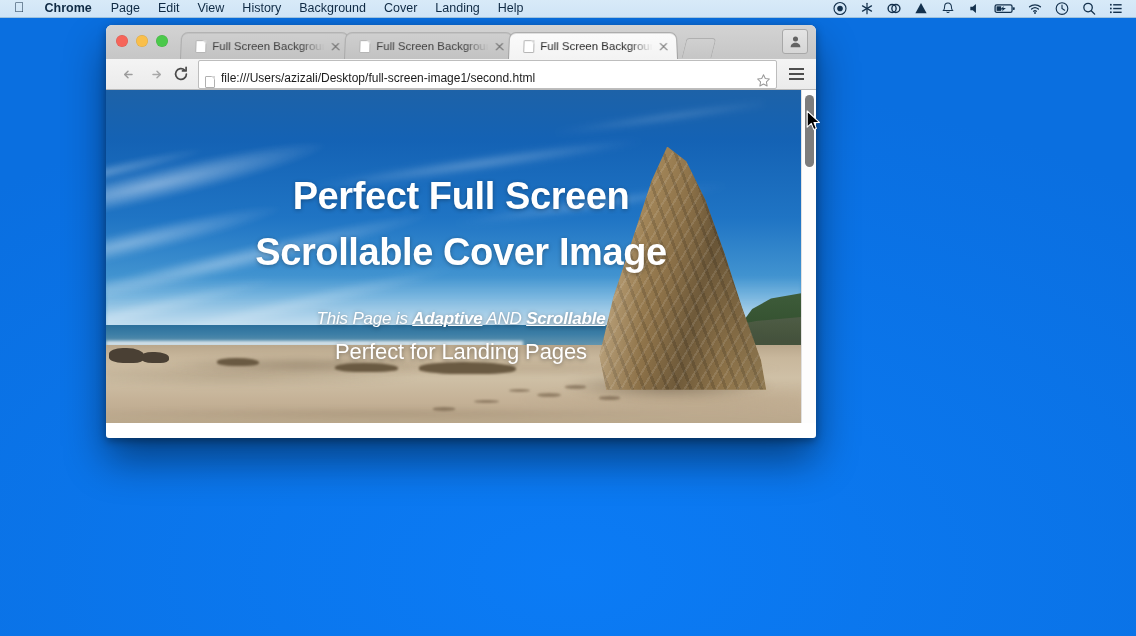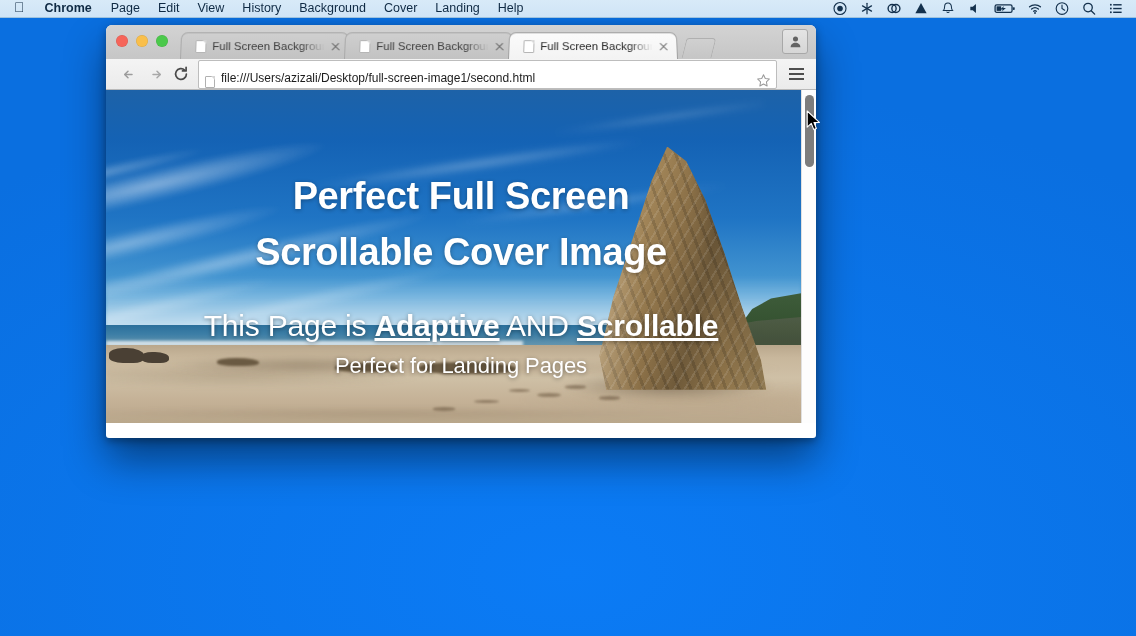--- a/index.html
+++ b/index.html
@@ -321,24 +321,25 @@
   .hero h1 {
     font-size: 38px;
     font-weight: bold;
     line-height: 1.48;
     letter-spacing: -0.4px;
     text-shadow: 0 1px 4px rgba(0,0,0,.32);
   }
   .hero h1 .l2 { display: block; }
   .hero .sub1 {
     margin-top: 29px;
-    font-size: 30px;
+    font-size: 17px;
     font-weight: normal;
     letter-spacing: -0.2px;
     text-shadow: 0 1px 4px rgba(0,0,0,.40);
+    font-style: italic;
   }
   .hero .sub1 b { font-weight: bold; text-decoration: underline; }
   .hero .sub2 {
     margin-top: 10px;
     font-size: 22px;
     font-weight: normal;
     letter-spacing: -0.1px;
     text-shadow: 0 1px 4px rgba(0,0,0,.40);
   }
 

